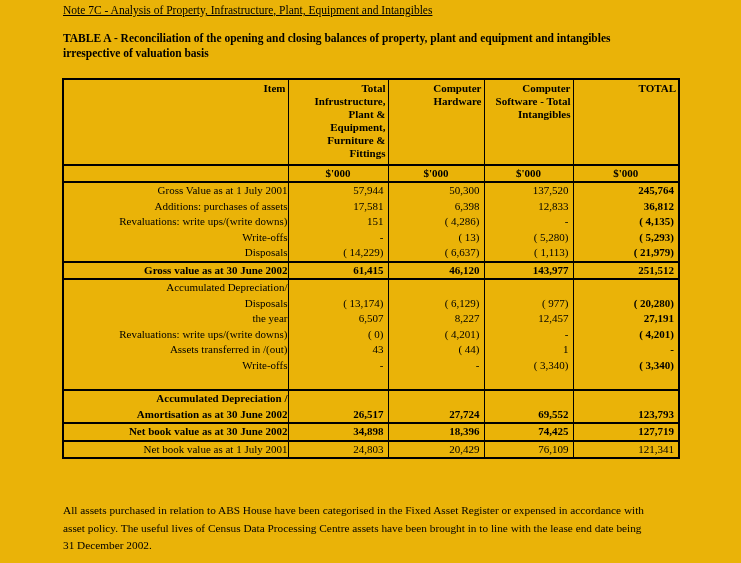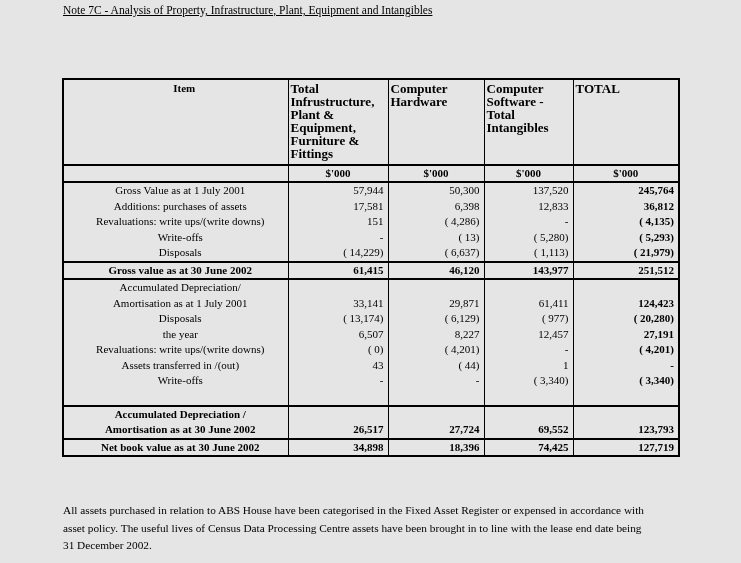--- a/index.html
+++ b/index.html
@@ -1,20 +1,20 @@
 <!DOCTYPE html>
 <html><head>
 <meta charset="utf-8">
 <style>
   html, body { margin: 0; padding: 0; background: #fff; }
   .page {
     position: relative;
     width: 741px;
     height: 563px;
-    background: #e5e5e5;
+    background: #eab308;
     color: #000;
     font-family: "Liberation Serif", serif;
     overflow: hidden;
   }
   .doc-title {
     position: absolute;
     left: 63px;
     top: 4px;
     font-size: 11.5px;
     text-decoration: underline;
@@ -37,50 +37,50 @@
     table-layout: fixed;
     border: 2px solid #000;
   }
   .recon th, .recon td {
     border-left: 1px solid #000;
     overflow: hidden;
   }
   .recon th:first-child, .recon td:first-child { border-left: none; }
   .recon th.head {
     font-weight: bold;
-    font-size: 13px;
+    font-size: 11px;
     line-height: 13px;
     vertical-align: top;
-    text-align: left;
+    text-align: right;
     padding: 2px 2px 0 2px;
     height: 82px;
     border-bottom: 2px solid #000;
   }
   .recon th.item-head {
-    text-align: center;
+    text-align: right;
     padding-left: 19px;
     font-size: 11px;
   }
   .recon tr.units th {
     font-weight: bold;
     font-size: 11px;
     height: 15px;
     line-height: 15px;
     padding: 0;
     border-bottom: 2px solid #000;
   }
   .recon td {
     font-size: 11px;
     height: 15.5px;
     line-height: 13px;
     padding: 0;
     white-space: nowrap;
     vertical-align: middle;
   }
-  .recon td.label { text-align: center; padding-left: 9px; }
+  .recon td.label { text-align: right; padding-left: 9px; }
   .recon td.num { text-align: right; padding-right: 4px; }
   .recon tr.bold td { font-weight: bold; }
   .recon td.tbold { font-weight: bold; }
   .recon tr.bt td { border-top: 2px solid #000; }
   .recon tr.bb td { border-bottom: 2px solid #000; }
   .recon tr.spacer td { height: 16px; }
   .footer-note {
     position: absolute;
     left: 63px;
     top: 502px;
@@ -88,20 +88,24 @@
     line-height: 17.6px;
   }
 </style>
 </head>
 <body>
 
 <div class="page">
 
   <div class="doc-title">Note 7C - Analysis of Property, Infrastructure, Plant, Equipment and Intangibles</div>
 
+  <div class="table-heading">
+    <div>TABLE A - Reconciliation of the opening and closing balances of property, plant and equipment and intangibles</div>
+    <div>irrespective of valuation basis</div>
+  </div>
 
   <table class="recon">
     <colgroup>
       <col style="width:225px">
       <col style="width:100px">
       <col style="width:96px">
       <col style="width:89px">
       <col style="width:106px">
     </colgroup>
     <thead>
@@ -164,27 +168,20 @@
           <td class="num">251,512</td>
         </tr>
         <tr class="">
           <td class="label">Accumulated Depreciation/</td>
           <td class="num"></td>
           <td class="num"></td>
           <td class="num"></td>
           <td class="num"></td>
         </tr>
         <tr class="">
-          <td class="label">Amortisation as at 1 July 2001</td>
-          <td class="num">33,141</td>
-          <td class="num">29,871</td>
-          <td class="num">61,411</td>
-          <td class="num tbold">124,423</td>
-        </tr>
-        <tr class="">
           <td class="label">Disposals</td>
           <td class="num">( 13,174)</td>
           <td class="num">( 6,129)</td>
           <td class="num">( 977)</td>
           <td class="num tbold">( 20,280)</td>
         </tr>
         <tr class="">
           <td class="label">the year</td>
           <td class="num">6,507</td>
           <td class="num">8,227</td>
@@ -233,20 +230,27 @@
           <td class="num">69,552</td>
           <td class="num">123,793</td>
         </tr>
         <tr class="bold bt bb">
           <td class="label">Net book value as at 30 June 2002</td>
           <td class="num">34,898</td>
           <td class="num">18,396</td>
           <td class="num">74,425</td>
           <td class="num">127,719</td>
         </tr>
+        <tr class="">
+          <td class="label">Net book value as at 1 July 2001</td>
+          <td class="num">24,803</td>
+          <td class="num">20,429</td>
+          <td class="num">76,109</td>
+          <td class="num">121,341</td>
+        </tr>
       </tbody>
   </table>
 
   <div class="footer-note">
     <div>All assets purchased in relation to ABS House have been categorised in the Fixed Asset Register or expensed in accordance with</div>
     <div>asset policy. The useful lives of Census Data Processing Centre assets have been brought in to line with the lease end date being</div>
     <div>31 December 2002.</div>
   </div>
 
 </div>

